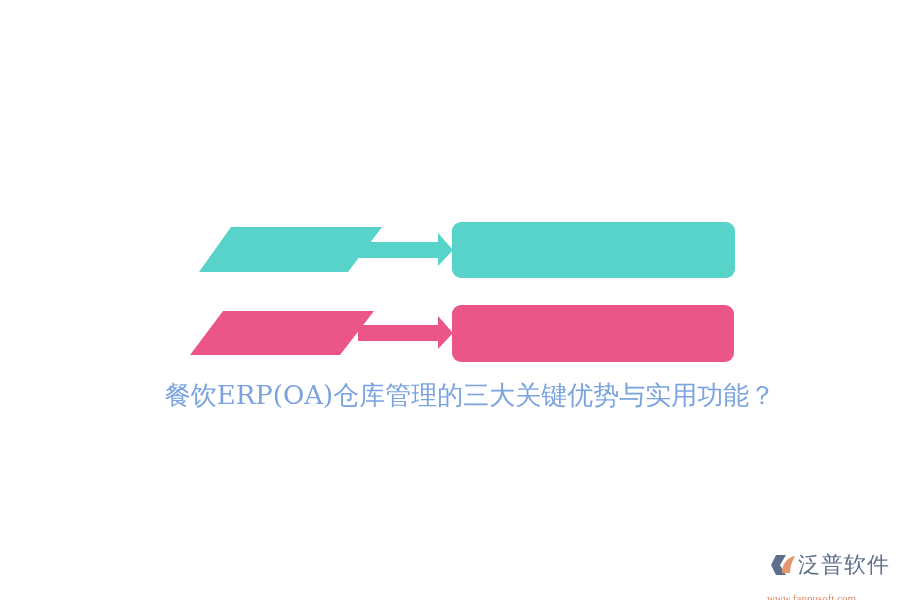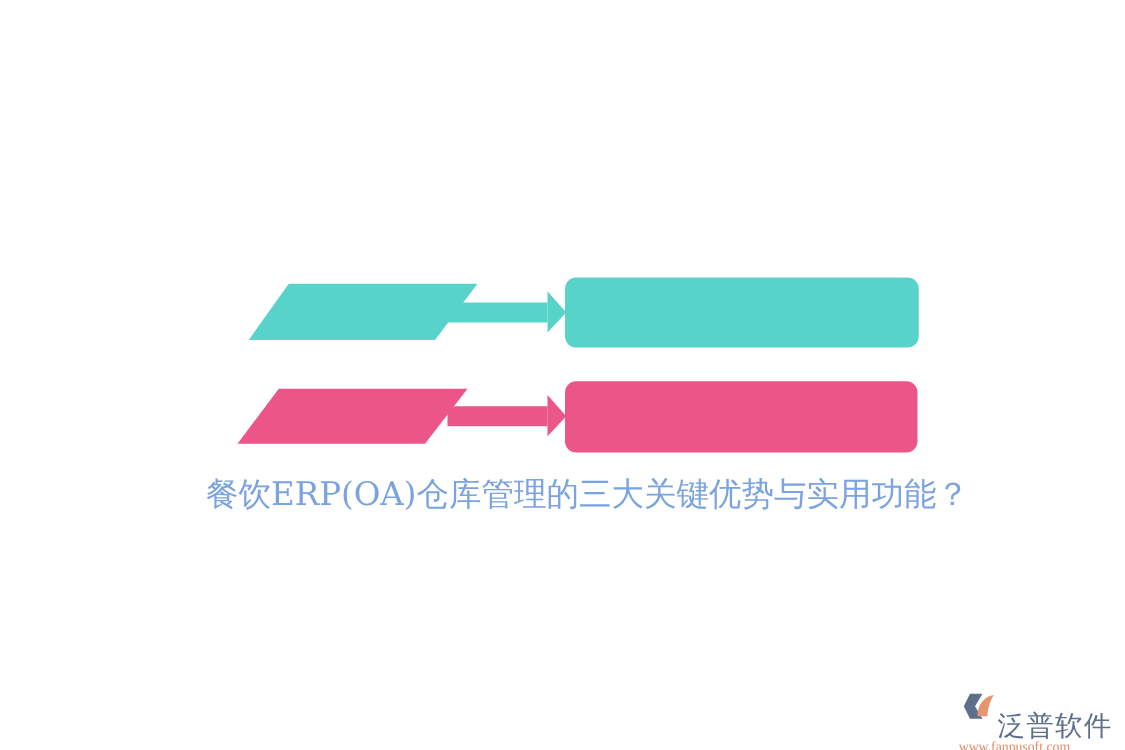--- a/index.html
+++ b/index.html
@@ -4,21 +4,21 @@
   <style>
     html, body { margin: 0; padding: 0; }
     body { width: 900px; height: 600px; background: #ffffff; position: relative; overflow: hidden; font-family: "DejaVu Serif", serif; }
     svg.diagram { position: absolute; left: 0; top: 0; }
     .title {
       position: absolute; left: 0; top: 378px; width: 940px; text-align: center;
       font-family: "DejaVu Serif", serif; font-size: 26px; color: #7aa3e0; letter-spacing: 0px; white-space: nowrap;
     }
     .logo { position: absolute; left: 765px; top: 550px; width: 135px; height: 40px; }
     .logo-icon { position: absolute; left: 5px; top: 3px; width: 26px; height: 24px; }
-    .logo-name { position: absolute; left: 33px; top: 16px; font-family: "DejaVu Sans", sans-serif; font-size: 22px; color: #5e6f8c; letter-spacing: 1px; white-space: nowrap; }
+    .logo-name { position: absolute; left: 33px; top: 0px; font-family: "DejaVu Sans", sans-serif; font-size: 22px; color: #5e6f8c; letter-spacing: 1px; white-space: nowrap; }
     .logo-url { position: absolute; left: 2px; top: 26px; font-family: Liberation Serif, serif; font-size: 11px; color: #e08a66; white-space: nowrap; margin-top: 16px; }
   </style>
 </head>
 <body>
 
 <svg class="diagram" width="900" height="600">
 
   <polygon points="231,227 382,227 348,272 199,272" fill="#58d3c9"></polygon>
   <g>
     <rect x="358" y="242" width="80" height="16" fill="#58d3c9"></rect>

